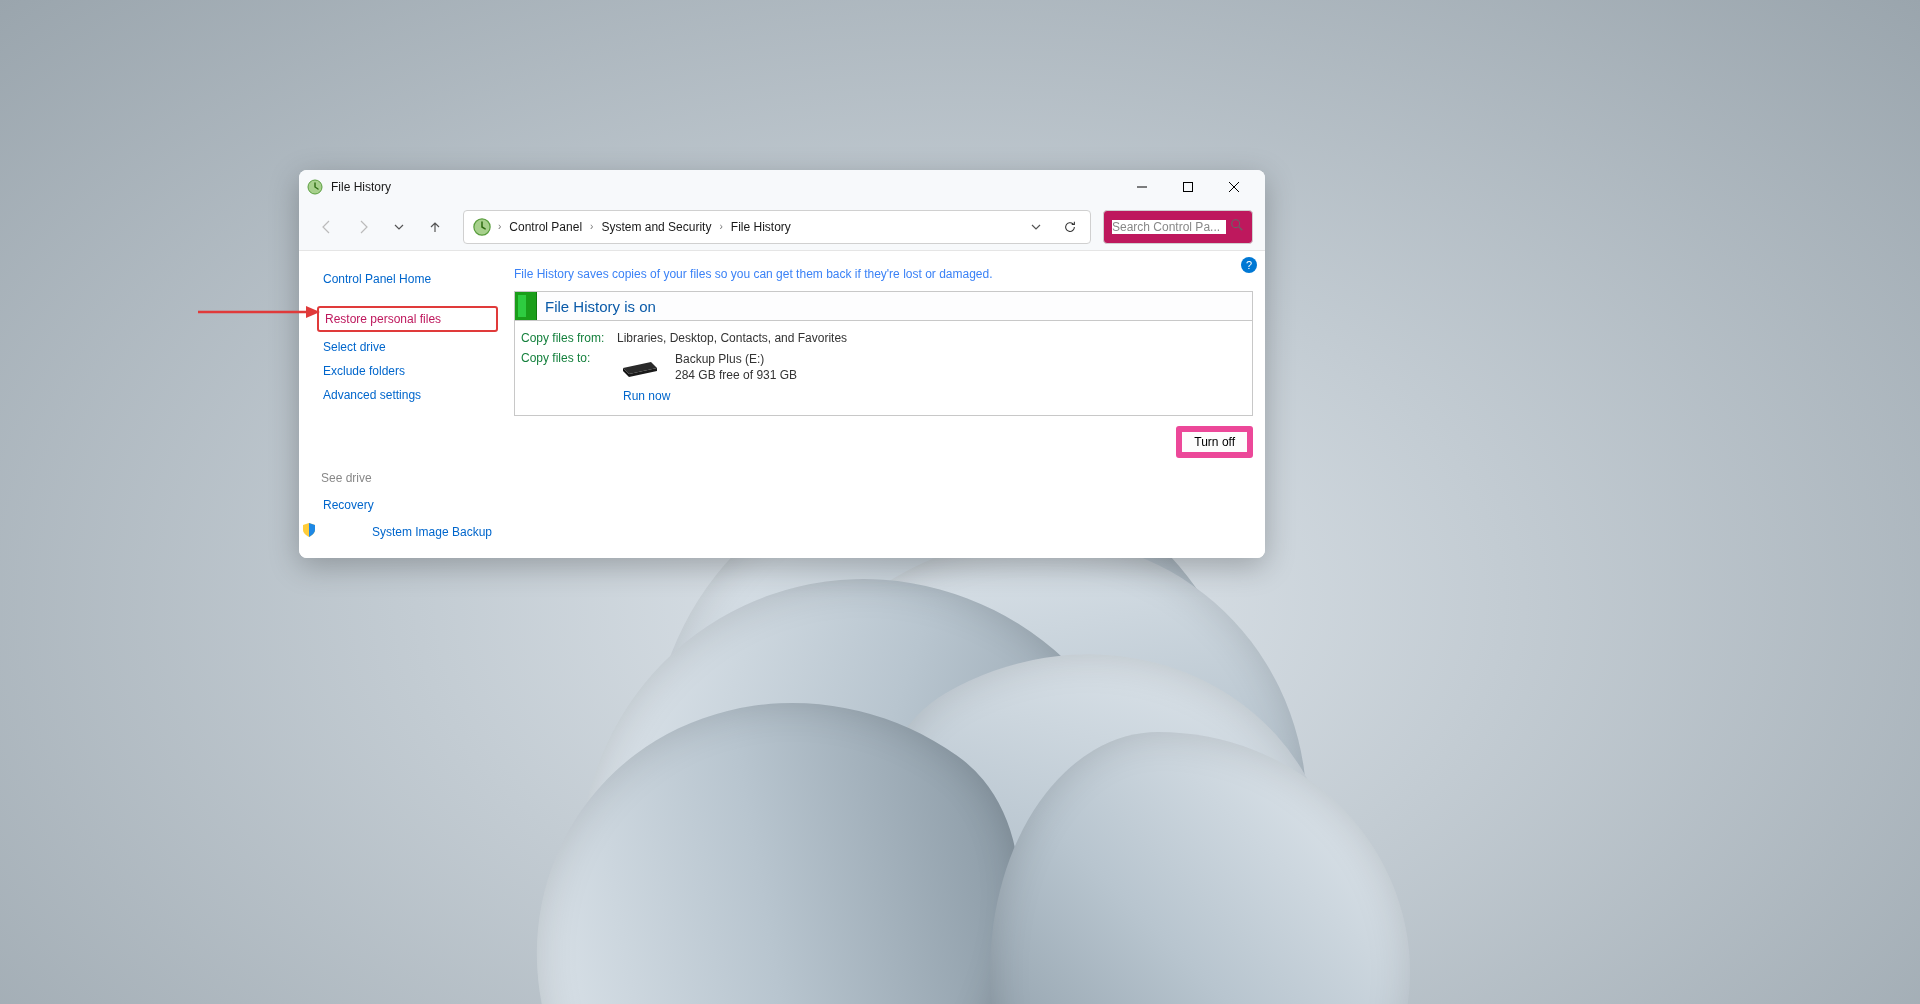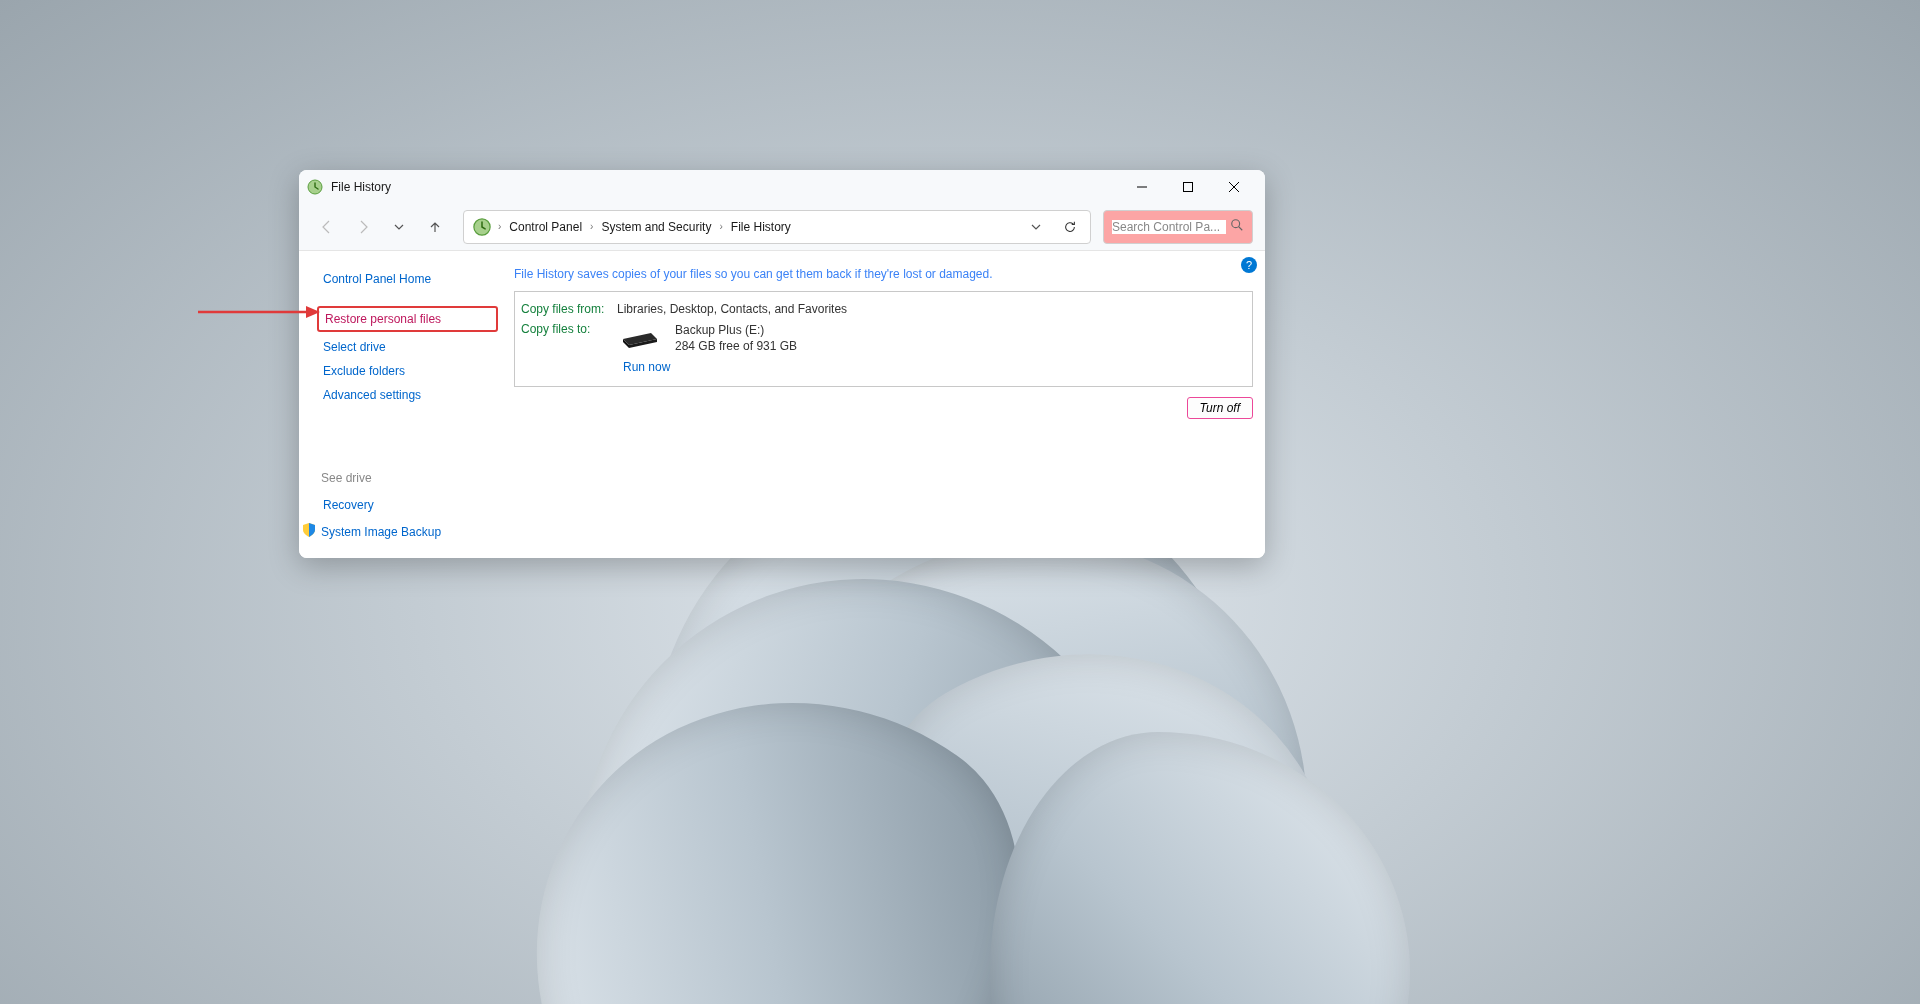--- a/index.html
+++ b/index.html
@@ -51,35 +51,35 @@
 .address-bar {
   flex: 1; height: 34px; background: #fff; border: 1px solid #d0d0d0; border-radius: 4px;
   display: flex; align-items: center; padding: 0 4px; margin: 0 8px;
 }
 .addr-icon { width: 20px; height: 20px; margin: 0 4px; display:flex;align-items:center;justify-content:center; }
 .crumb { font-size: 12px; color: #1a1a1a; padding: 4px 6px; cursor: pointer; border-radius: 2px; }
 .sep { font-size: 10px; color: #777; padding: 0 2px; }
 .addr-right { margin-left: auto; display: flex; align-items: center; gap: 2px; }
 
 .search-box {
-  width: 150px; height: 34px; background: #fca5a5; border: 1px solid #d0d0d0; border-radius: 4px;
+  width: 150px; height: 34px; background: #be185d; border: 1px solid #d0d0d0; border-radius: 4px;
   display: flex; align-items: center; padding: 0 8px;
 }
 .search-box input { border: none; outline: none; font-size: 12px; flex: 1; color: #666; width: 100%; }
 .search-box input::placeholder { color: #888; text-overflow: ellipsis; }
 .search-box .search-icon { color: #666; margin-left: 4px; }
 
 .body { flex: 1; display: flex; background: #fff; position: relative; }
 .sidebar { width: 195px; padding: 16px 0 12px 22px; display: flex; flex-direction: column; }
 .side-link { font-size: 12px; color: #0066cc; padding: 5px 2px; cursor: pointer; line-height: 14px; }
 .side-link.home { color: #0066cc; margin-bottom: 14px; }
 .side-link.highlighted { border: 2.5px solid #e03a3a; border-radius: 3px; padding: 4px 6px; margin: 1px -4px 3px -4px; color: #be185d; }
 .side-spacer { flex: 1; }
 .see-also { font-size: 12px; color: #888; margin-bottom: 8px; }
-.side-link.shield { position: relative; padding-left: 0; margin-left: -20px; display:flex; align-items:center; gap:4px;}
+.side-link.shield { position: relative; padding-left: 0; margin-left: -20px; display:flex; align-items:center; gap:4px;justify-content:space-between;}
 
 .content { flex: 1; padding: 16px 12px 12px 20px; position: relative; }
 .help-icon { position: absolute; top: 6px; right: 8px; width: 16px; height: 16px; background: #0078d4; border-radius: 50%; color: #fff; font-size: 11px; display: flex; align-items: center; justify-content: center; cursor: pointer; }
 .heading { font-size: 18px; color: #003e92; font-weight: 400; margin-bottom: 6px; }
 .subtext { font-size: 12px; color: #3b82f6; margin-bottom: 10px; }
 
 .status-box { border: 1px solid #c8c8c8; margin-bottom: 10px; }
 .status-header { display: flex; align-items: center; border-bottom: 1px solid #c8c8c8; background: #fdfdfe; }
 .status-indicator { width: 22px; height: 28px; background: #1a9e1a; border-right: 1px solid #0e7a0e; position:relative; }
 .status-indicator::after{content:"";position:absolute;left:3px;top:3px;width:8px;height:22px;background:#2ecc40;}
@@ -88,21 +88,21 @@
 .row { display: flex; margin-bottom: 6px; align-items: flex-start; }
 .row-label { width: 96px; color: #15803d; }
 .row-value { color: #333; }
 .drive-row .row-value { display: flex; gap: 14px; align-items: center; }
 .drive-icon { width: 44px; height: 28px; position: relative; margin-top:-2px;}
 .drive-icon svg { width: 44px; height: 28px; }
 .drive-text div { line-height: 16px; }
 .run-link { color: #0066cc; cursor: pointer; margin-left: 102px; }
 
 .turnoff-row { display: flex; justify-content: flex-end; }
-.turnoff-btn { font-size: 12px; padding: 3px 12px; background: #fdfdfd; border: 1px solid #ec4899; border-radius: 3px; cursor: pointer; font-style: italic;}
+.turnoff-btn { font-size: 12px; padding: 3px 12px; background: #fdfdfd; border: 6px solid #ec4899; border-radius: 3px; cursor: pointer;}
 
 .arrow-annotation { position: absolute; left: 198px; top: 302px; pointer-events: none; }
 .arrow-annotation svg { overflow: visible; }
 </style>
 </head>
 <body>
 
 <div class="flower">
   <div class="p1"></div>
     <div class="p2"></div>
@@ -216,20 +216,24 @@
             </svg></span>
         <span>System Image Backup</span>
       </div>
     </div>
 
     <div class="content">
       <div class="help-icon">?</div>
       <div class="subtext">File History saves copies of your files so you can get them back if they're lost or damaged.</div>
 
       <div class="status-box">
+        <div class="status-header">
+          <div class="status-indicator"></div>
+          <div class="status-title">File History is on</div>
+        </div>
         <div class="status-body">
           <div class="row">
             <div class="row-label">Copy files from:</div>
             <div class="row-value">Libraries, Desktop, Contacts, and Favorites</div>
           </div>
           <div class="row drive-row">
             <div class="row-label">Copy files to:</div>
             <div class="row-value">
               <span class="drive-icon">
                 <svg viewBox="0 0 44 28">

